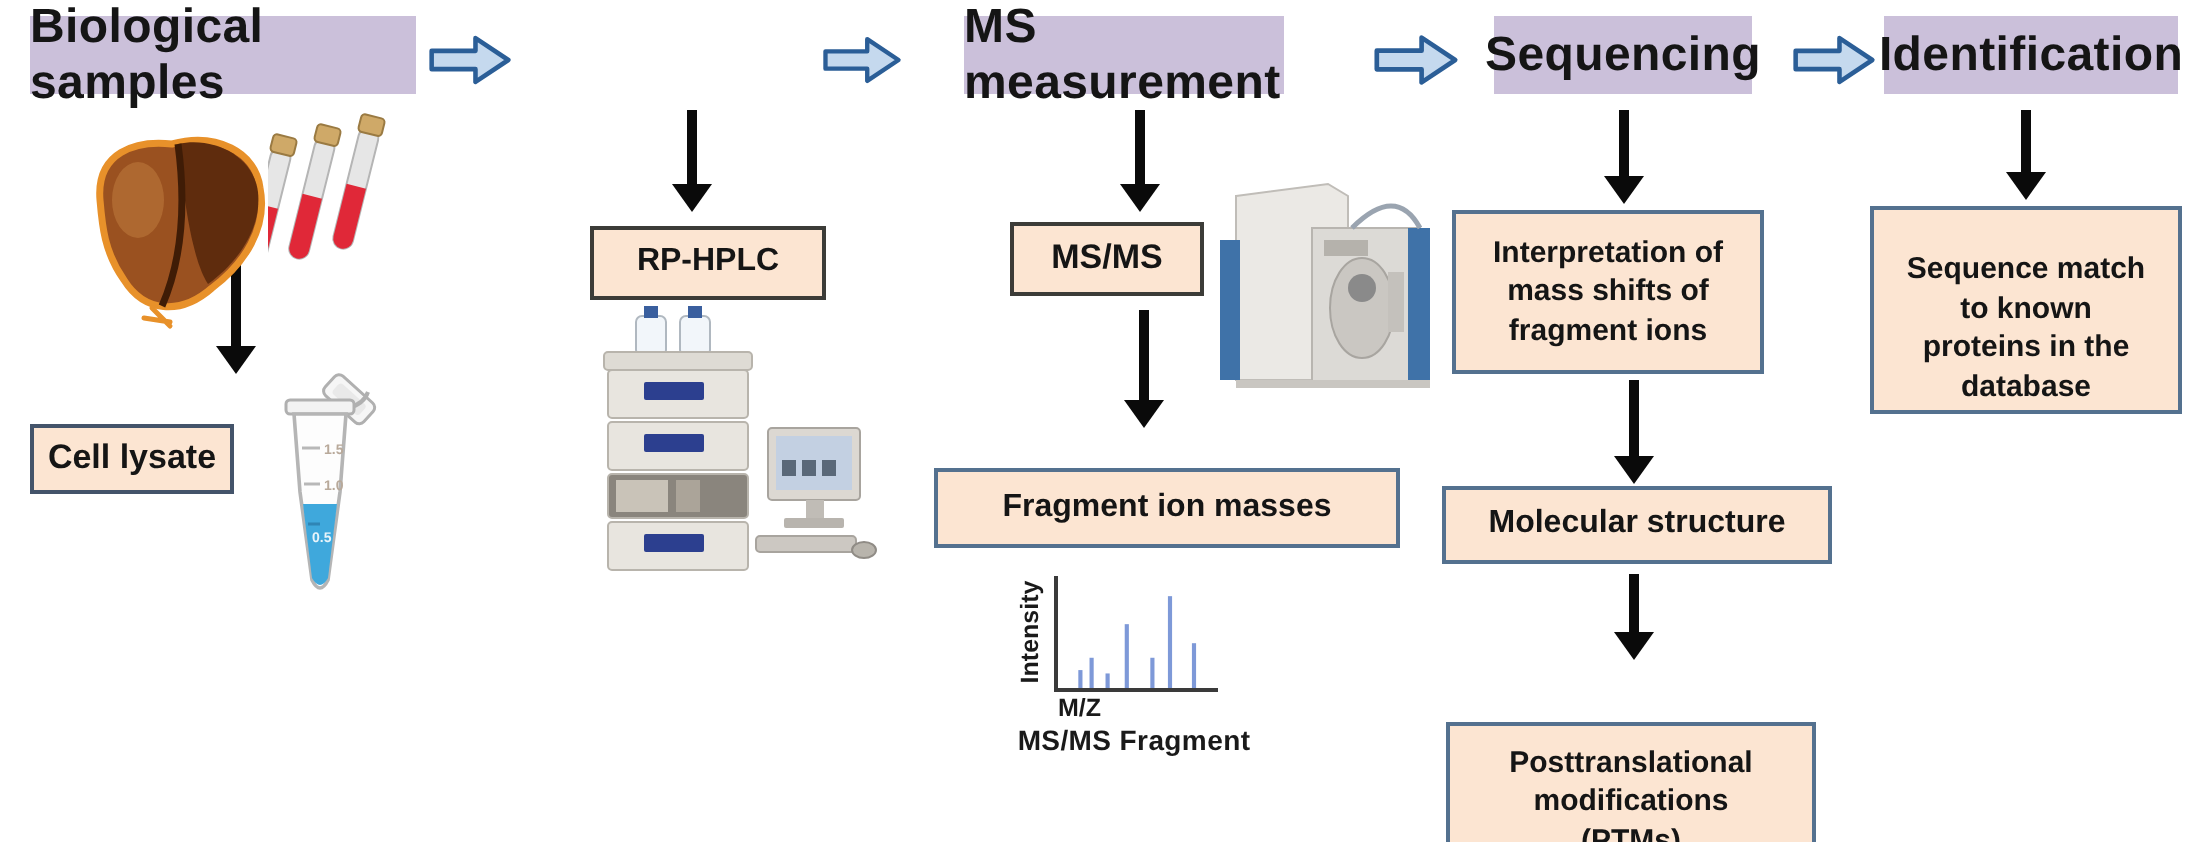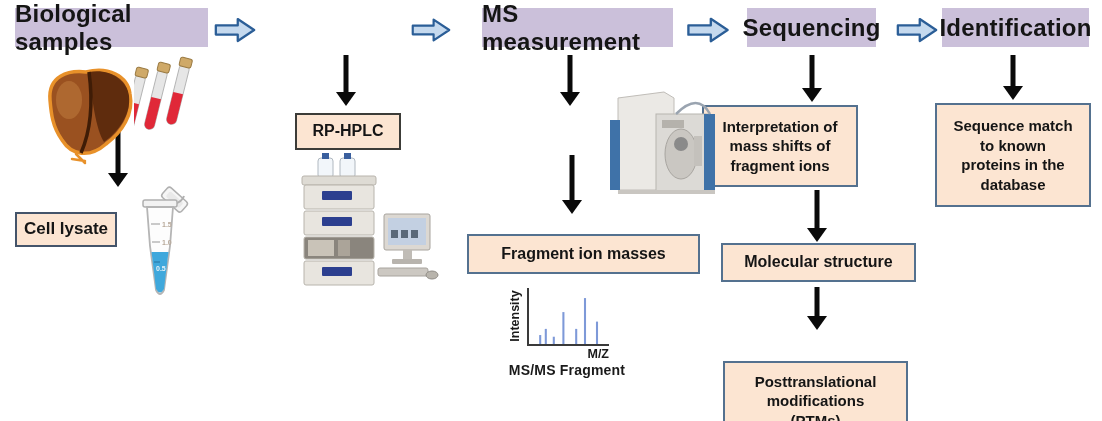--- a/index.html
+++ b/index.html
@@ -31,37 +31,37 @@
     position:absolute; left:527px; top:288px; width:80px; height:56px;
     border-left:2px solid #3a3a3a; border-bottom:2px solid #3a3a3a;
     box-sizing:content-box;
   }
   .spectra-peaks { position:absolute; left:0; top:0; width:80px; height:56px; }
   .spectra-ylab {
     position:absolute; left:484px; top:309px; width:62px; text-align:center;
     transform:rotate(-90deg); font-weight:bold; font-size:12.5px; color:#1a1a1a;
   }
   .spectra-xlab {
-    position:absolute; left:529px; top:347px; width:80px; text-align:right;
+    position:absolute; left:529px; top:347px; width:80px; text-align:left;
     font-weight:bold; font-size:12.5px; color:#1a1a1a;
   }
   .spectra-title {
     position:absolute; left:492px; top:362px; width:150px; text-align:center;
     font-weight:bold; font-size:14px; color:#1a1a1a; letter-spacing:0.2px;
   }
 </style>
 </head>
 <body>
 
 <div class="canvas">
 
   <div class="stage" style="left:15px;width:193px;">
       <span>Biological samples</span>
     </div>
-  <div class="stage" style="left:482px;width:191px;align-items:center;">
+  <div class="stage" style="left:482px;width:160px;align-items:center;">
       <span>MS measurement</span>
     </div>
   <div class="stage" style="left:747px;width:129px;">
       <span>Sequencing</span>
     </div>
   <div class="stage" style="left:942px;width:147px;">
       <span>Identification</span>
     </div>
 
   <svg class="flow-arrow" style="left:214px;" width="42" height="28" viewBox="0 0 46 30">
@@ -106,36 +106,39 @@
       <polygon points="3,29 23,29 13,43" fill="#0a0a0a"></polygon>
     </svg>
   <svg class="down-arrow" style="left:1000px;top:55px;" width="26" height="45" viewBox="0 0 26 45">
       <rect x="10.5" y="0" width="5" height="32" fill="#0a0a0a"></rect>
       <polygon points="3,31 23,31 13,45" fill="#0a0a0a"></polygon>
     </svg>
 
   <div class="pbox b-slate" style="left:15px;top:212px;width:102px;height:35px;font-size:17px;">
       <span>Cell lysate</span>
     </div>
-  <div class="pbox b-dark" style="left:295px;top:113px;width:106px;height:37px;font-size:16px;">
+  <div class="pbox b-dark" style="left:295px;top:113px;width:118px;height:37px;font-size:16px;">
       <span>RP-HPLC</span>
+    </div>
+  <div class="pbox b-dark" style="left:505px;top:111px;width:97px;height:37px;font-size:17px;">
+      <span>MS/MS</span>
     </div>
   <div class="pbox b-blue" style="left:467px;top:222px;width:233px;height:40px;font-size:16px;margin-top:12px;">
       <span>Fragment ion masses</span>
     </div>
-  <div class="pbox b-blue" style="left:702px;top:105px;width:156px;height:82px;">
+  <div class="pbox b-blue" style="left:726px;top:105px;width:156px;height:82px;">
       <span style="max-width:150px;">Interpretation of mass shifts of fragment ions</span>
     </div>
   <div class="pbox b-blue" style="left:721px;top:243px;width:195px;height:39px;font-size:16px;">
       <span>Molecular structure</span>
     </div>
   <div class="pbox b-blue" style="left:723px;top:332px;width:185px;height:80px;margin-top:29px;">
       <span style="max-width:140px;">Posttranslational modifications (PTMs)</span>
     </div>
-  <div class="pbox b-blue" style="left:935px;top:103px;width:156px;height:104px;">
+  <div class="pbox b-blue" style="left:935px;top:103px;width:156px;height:104px;align-items:flex-end;">
       <span style="max-width:128px;">Sequence match to known proteins in the database</span>
     </div>
 
   <svg class="illu" style="left:38px;top:60px;" width="100" height="112" viewBox="0 0 100 112">
     <path d="M12,40 C10,16 30,10 48,12 C70,6 90,16 92,34 C96,54 84,72 68,84 C52,98 34,96 24,80 C14,66 13,52 12,40 Z" fill="#9a5120" stroke="#e8912a" stroke-width="3.5"></path>
     <path d="M51,12 C70,8 89,19 91,36 C93,55 80,72 66,82 C58,70 54,40 51,12 Z" fill="#5f2c0d"></path>
     <path d="M51,12 C55,42 53,70 43,93" fill="none" stroke="#3f1c06" stroke-width="3.5"></path>
     <ellipse cx="31" cy="40" rx="13" ry="19" fill="#c07c3e" opacity="0.55"></ellipse>
     <path d="M38,94 l9,9 M34,99 l13,2" stroke="#e8912a" stroke-width="2.5" fill="none" stroke-linecap="round"></path>
   </svg>

